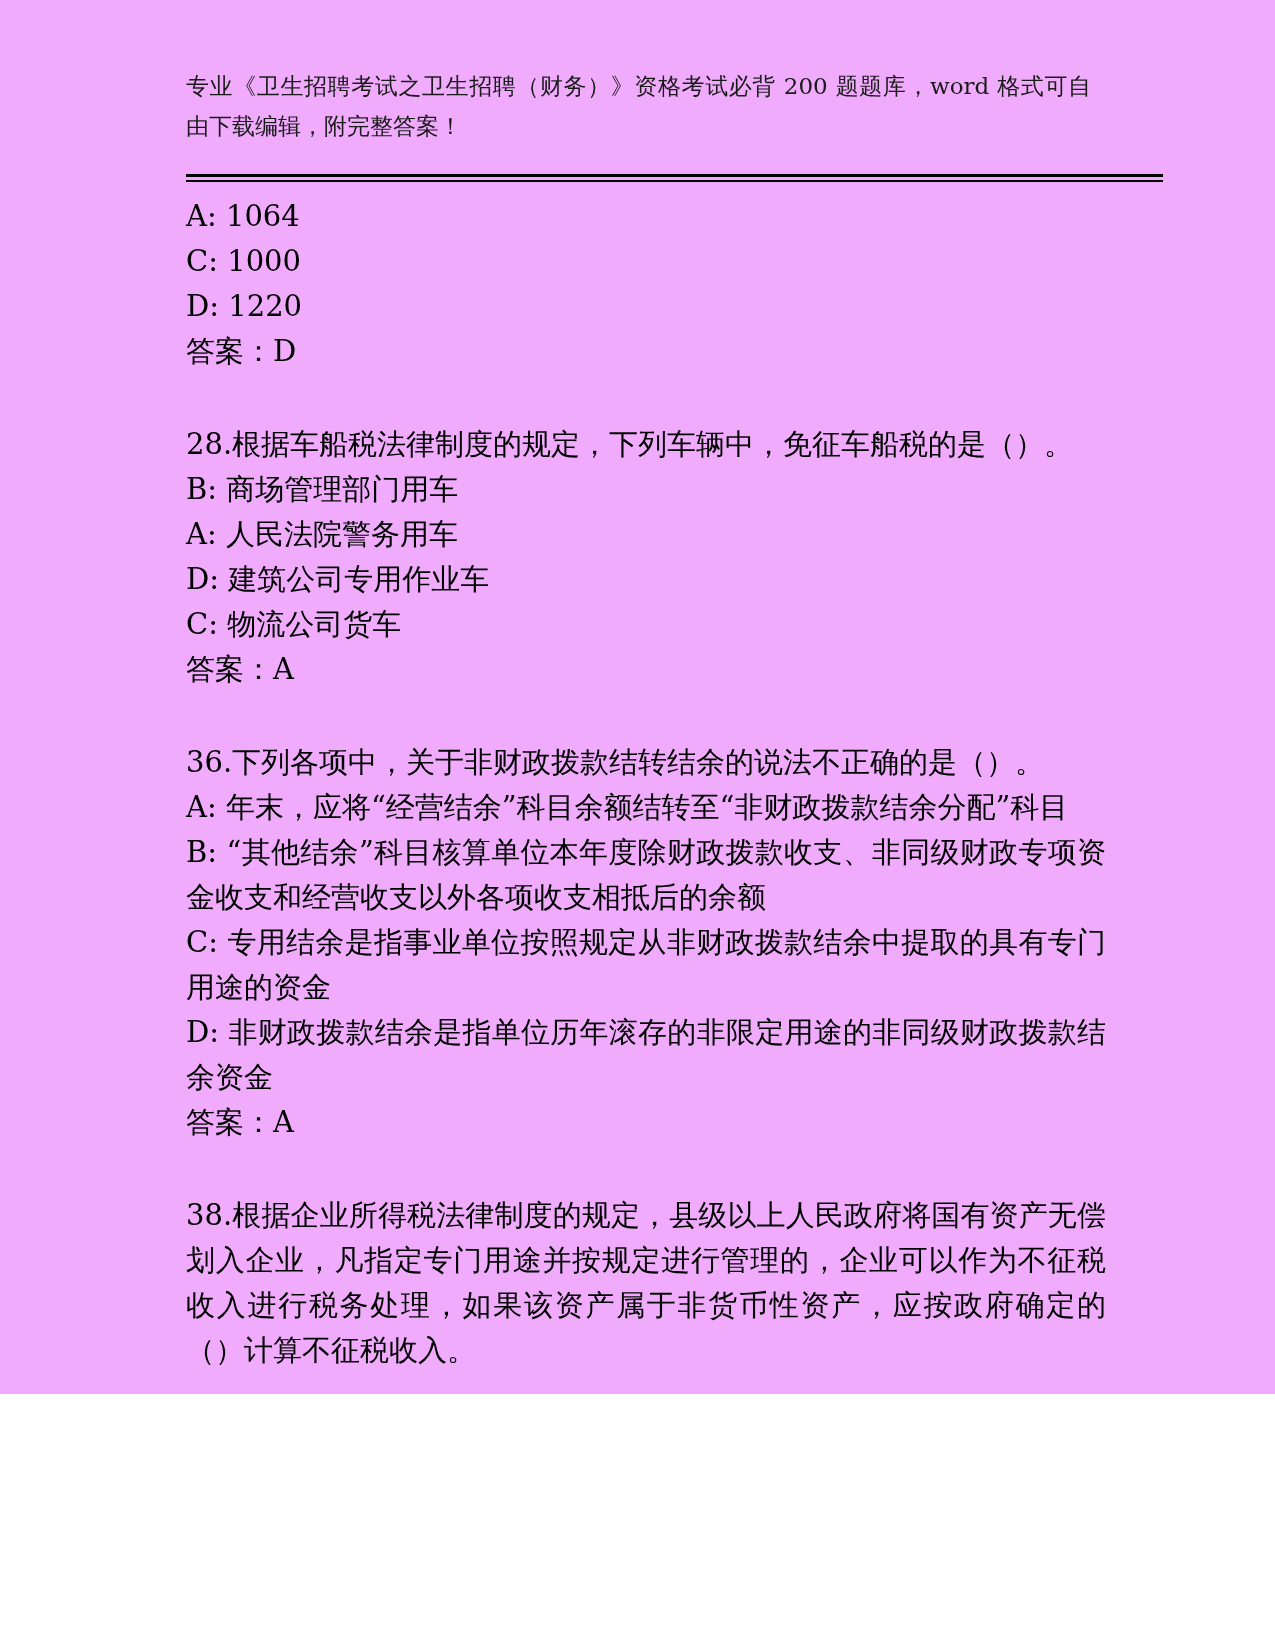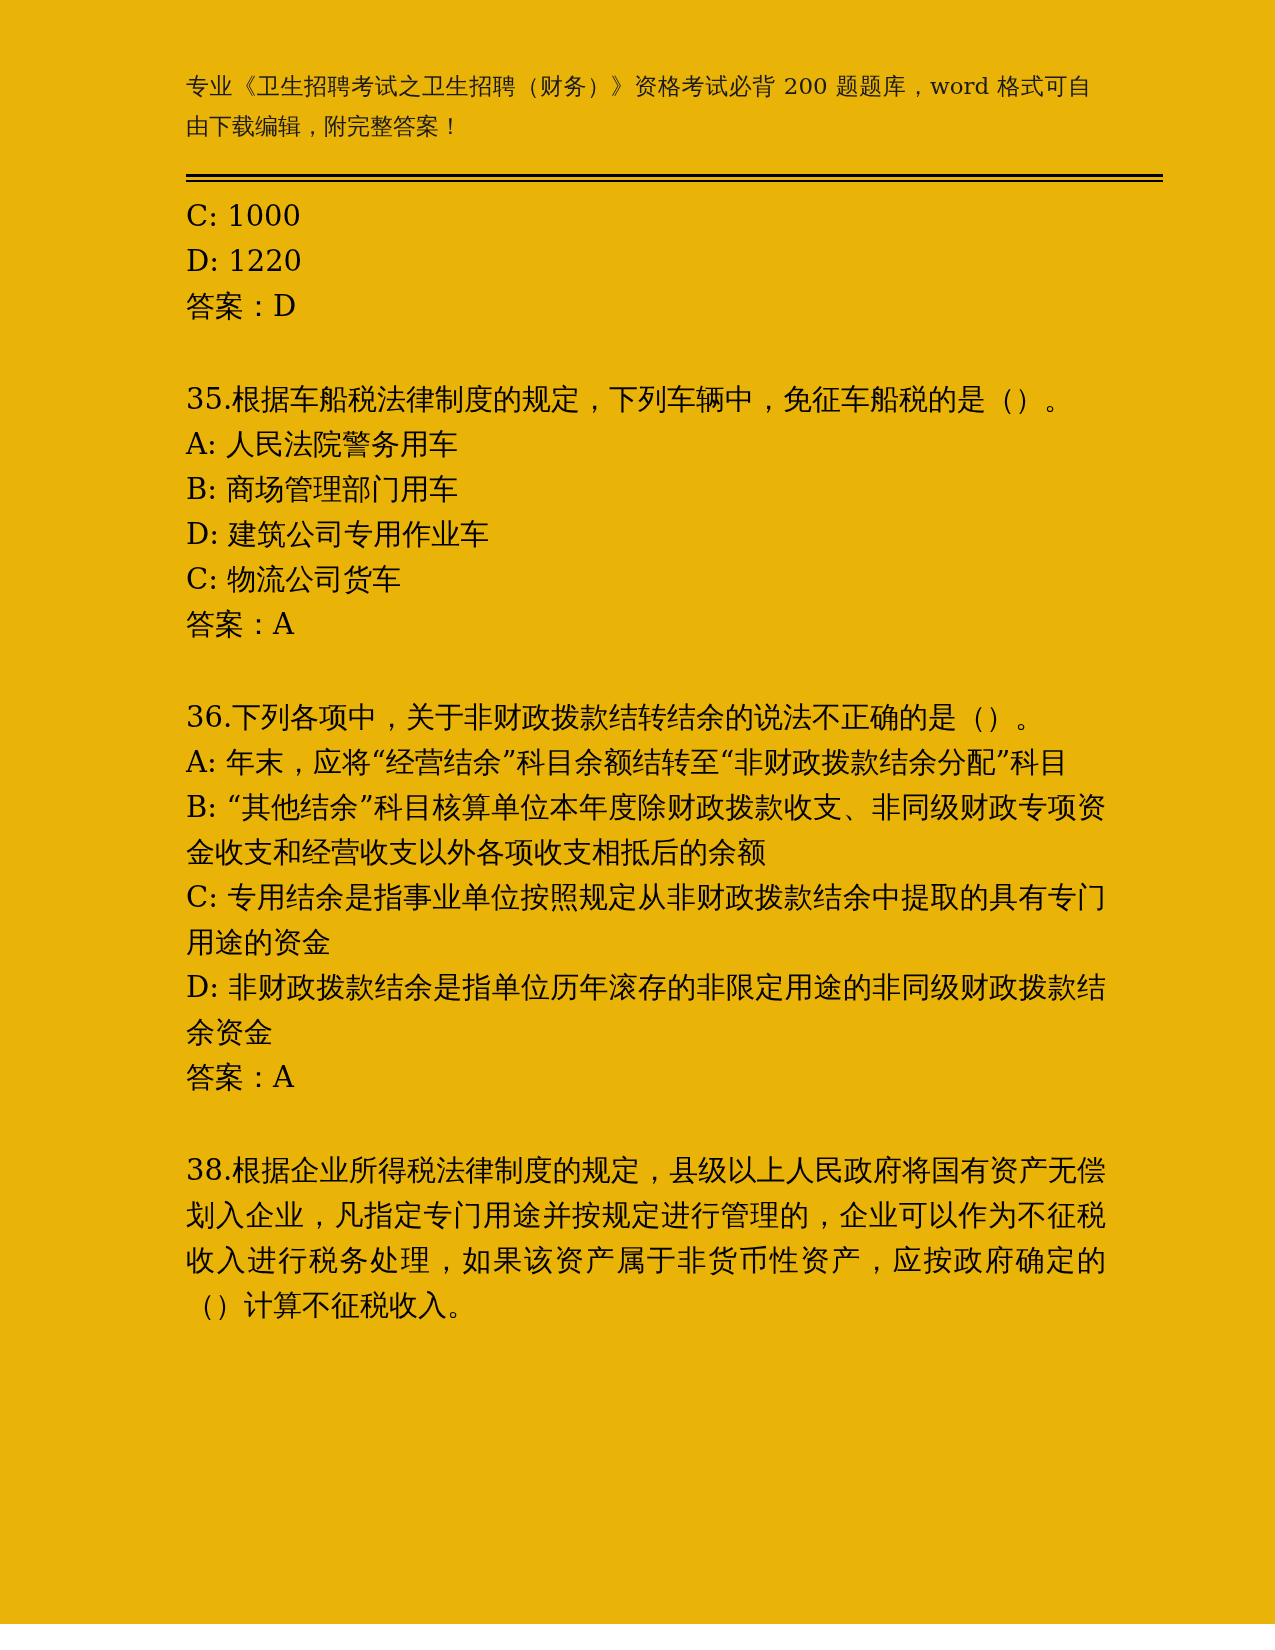--- a/index.html
+++ b/index.html
@@ -3,22 +3,22 @@
 <meta charset="utf-8">
 <style>
   html, body {
     margin: 0;
     padding: 0;
     background: #ffffff;
   }
   .page {
     position: relative;
     width: 1275px;
-    height: 1624px;
-    background: #eab308;
+    height: 1394px;
+    background: #f0abfc;
     color: #000000;
     font-family: "DejaVu Serif", "Liberation Serif", serif;
     overflow: hidden;
     box-sizing: border-box;
     padding-top: 66px;
     padding-left: 186px;
   }
   .header-text {
     width: 905px;
     font-size: 23px;
@@ -74,29 +74,30 @@
     <div class="header-rule">
       <div class="rule-thick"></div>
       <div class="rule-gap"></div>
       <div class="rule-thin"></div>
     </div>
   </div>
 
   <div class="content">
 
     <section class="question">
+      <p>A: 1064</p>
       <p>C: 1000</p>
       <p>D: 1220</p>
       <p class="answer">答案：D</p>
     </section>
 
     <section class="question">
-      <p>35.根据车船税法律制度的规定，下列车辆中，免征车船税的是（）。</p>
+      <p>28.根据车船税法律制度的规定，下列车辆中，免征车船税的是（）。</p>
+      <p>B: 商场管理部门用车</p>
       <p>A: 人民法院警务用车</p>
-      <p>B: 商场管理部门用车</p>
       <p>D: 建筑公司专用作业车</p>
       <p>C: 物流公司货车</p>
       <p class="answer">答案：A</p>
     </section>
 
     <section class="question">
       <p>36.下列各项中，关于非财政拨款结转结余的说法不正确的是（）。</p>
       <p>A: 年末，应将“经营结余”科目余额结转至“非财政拨款结余分配”科目</p>
       <p>B: “其他结余”科目核算单位本年度除财政拨款收支、非同级财政专项资金收支和经营收支以外各项收支相抵后的余额</p>
       <p>C: 专用结余是指事业单位按照规定从非财政拨款结余中提取的具有专门用途的资金</p>

